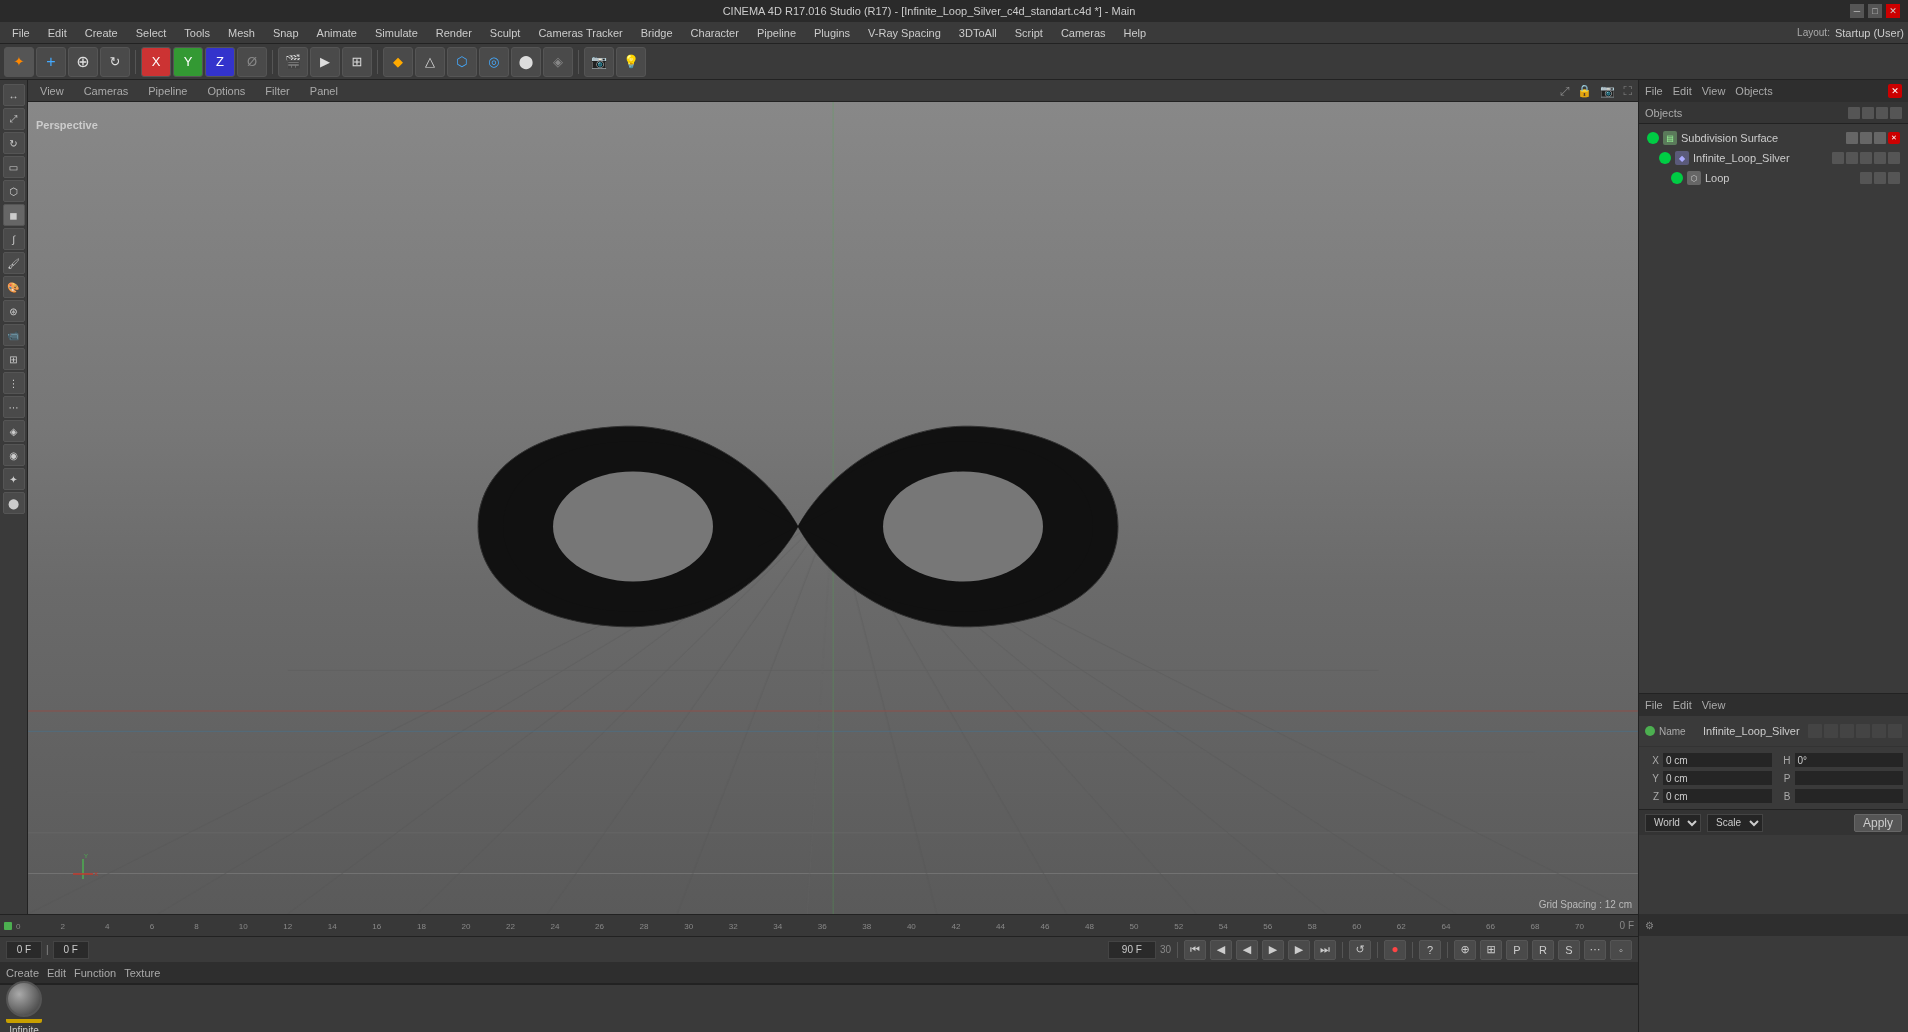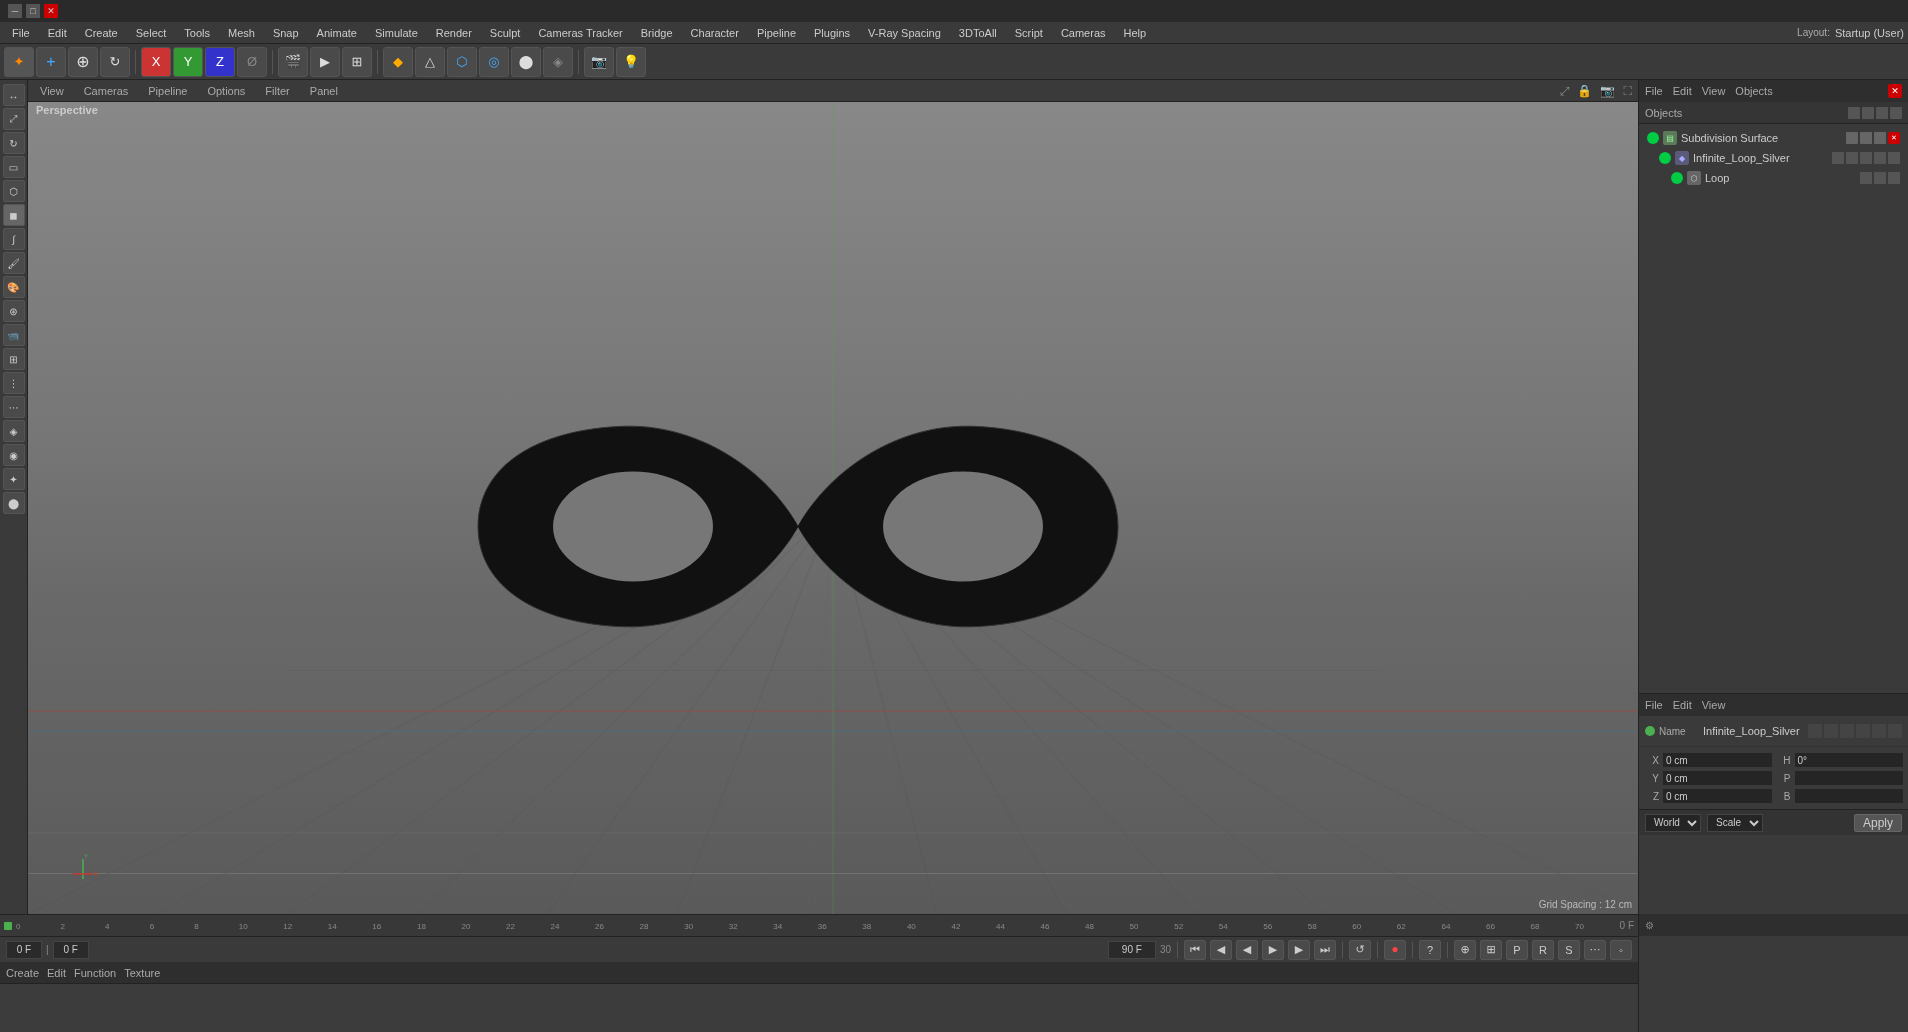--- a/index.html
+++ b/index.html
@@ -129,21 +129,21 @@
     #viewport-canvas {
       width: 100%;
       height: calc(100% - 22px);
       position: relative;
       background: linear-gradient(180deg, #888 0%, #777 40%, #6a6a6a 60%, #5a5a5a 100%);
     }
 
     
     #perspective-label {
       position: absolute;
-      top: 2px; left: 8px;
+      top: 17px; left: 8px;
       color: #ccc;
       font-size: 11px;
       font-weight: bold;
     }
 
     
     #grid-spacing-label {
       position: absolute;
       bottom: 4px; right: 6px;
       color: #bbb;
@@ -426,20 +426,21 @@
       display: flex; align-items: center; justify-content: center;
       font-size: 9px;
       color: white;
       cursor: pointer;
     }
   </style>
 </head>
 <body>
 
 <div id="title-bar">
+  <div class="title">CINEMA 4D R17.016 Studio (R17) - [Infinite_Loop_Silver_c4d_standart.c4d *] - Main</div>
   <div class="window-controls">
     <button class="win-btn">─</button>
     <button class="win-btn">□</button>
     <button class="win-btn" style="background:#c00;">✕</button>
   </div>
 </div>
 
 <div id="menu-bar">
   <span class="menu-item">File</span>
   <span class="menu-item">Edit</span>
@@ -837,20 +838,28 @@
       <button class="pb-btn">◦</button>
     </div>
 
     <div id="material-toolbar">
       <span class="mat-menu">Create</span>
       <span class="mat-menu">Edit</span>
       <span class="mat-menu">Function</span>
       <span class="mat-menu">Texture</span>
     </div>
 
+    <div id="material-bar">
+      <div class="mat-item">
+        <div class="material-ball" style="background: radial-gradient(circle at 35% 35%, #aaa, #333);">
+        </div>
+        <div class="mat-label-bar"></div>
+        <div class="material-name">Infinite</div>
+      </div>
+    </div>
   </div>
 
   <div id="bottom-right" style="background:#3a3a3a; display:flex; flex-direction:column;">
     <div style="height:22px; background:#2e2e2e; display:flex; align-items:center; padding:0 6px;">
       <span style="color:#888; font-size:10px;">⚙</span>
     </div>
     <div style="flex:1; padding:4px;">
     </div>
   </div>
 </div>

